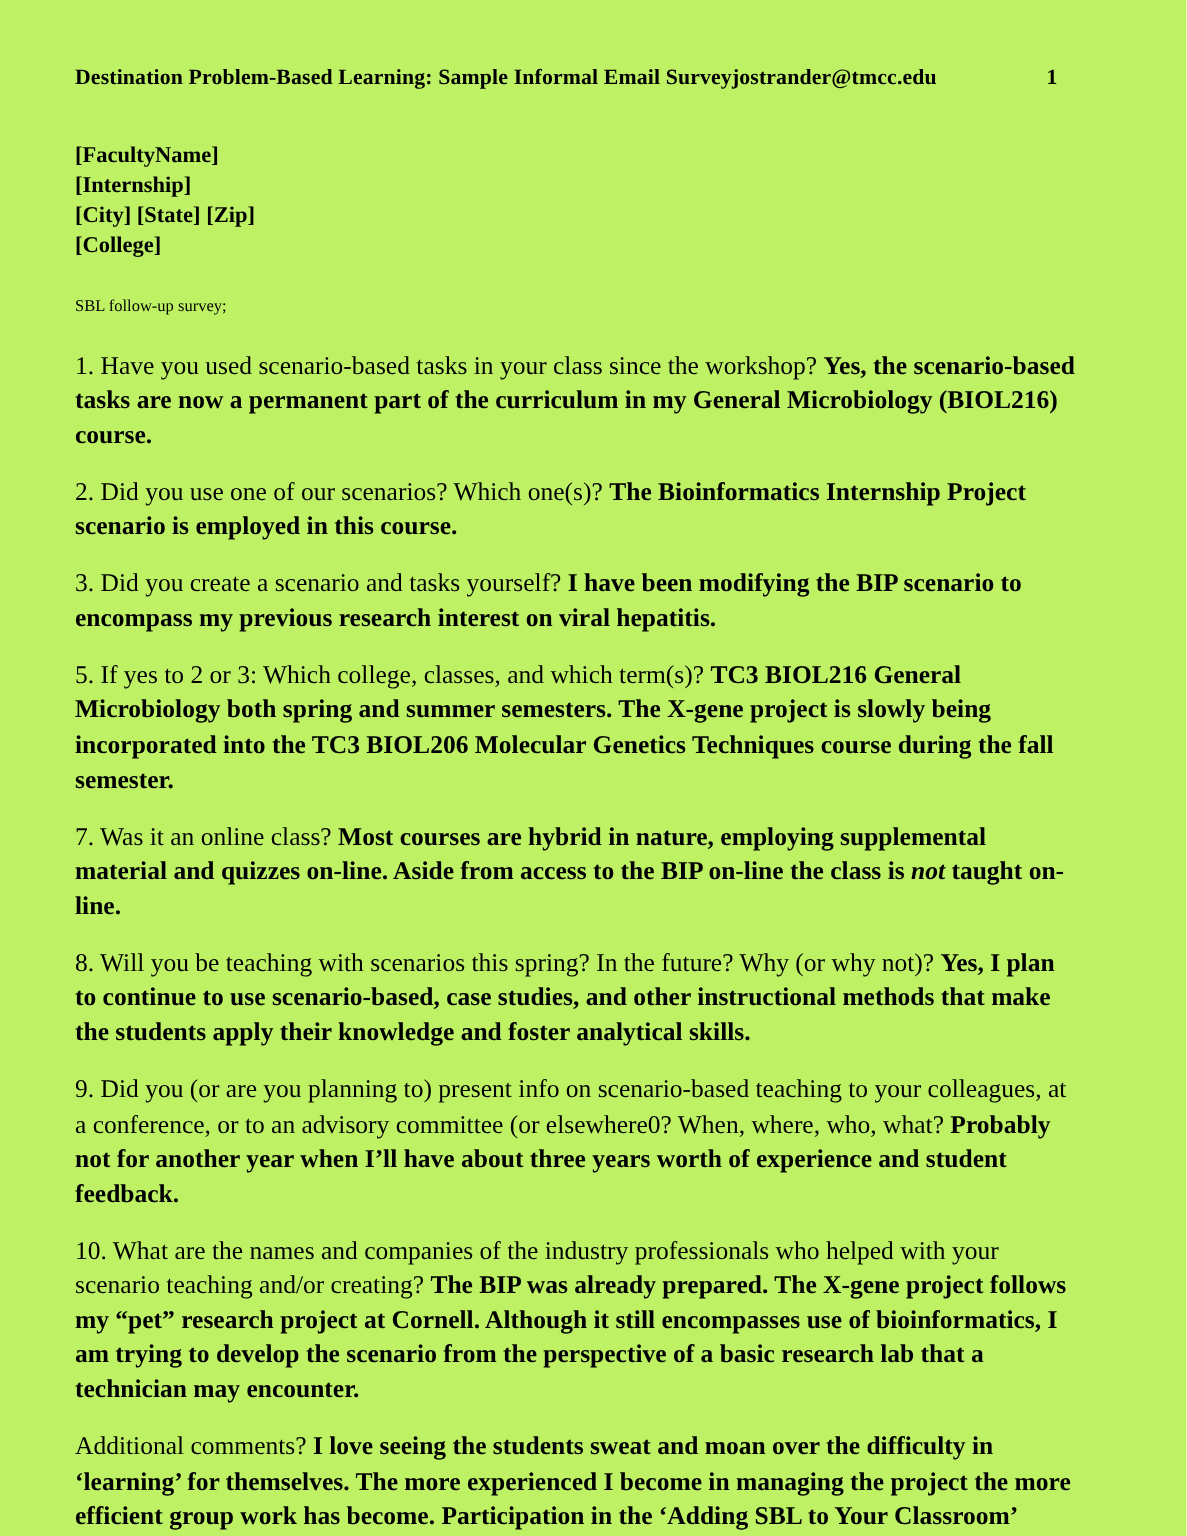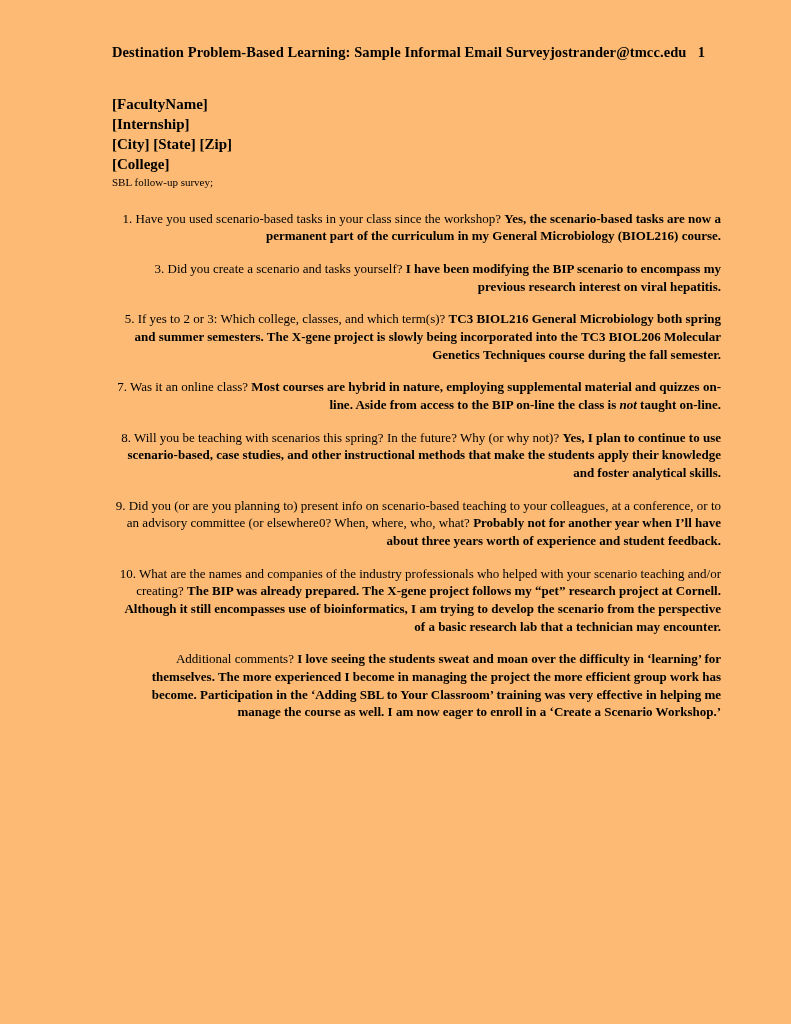--- a/index.html
+++ b/index.html
@@ -11,23 +11,23 @@
     width: 791px;
     height: 1024px;
     font-family: "Liberation Serif", serif;
     color: #000000;
     overflow: hidden;
   }
   .page {
     position: relative;
     width: 791px;
     height: 1024px;
-    background: #fdba74;
+    background: #bef264;
     box-sizing: border-box;
-    padding: 44px 70px 0 112px;
+    padding: 44px 70px 0 50px;
   }
   .header {
     display: flex;
     align-items: baseline;
     font-size: 14.5px;
     font-weight: bold;
     letter-spacing: 0.1px;
     margin-bottom: 34px;
   }
   .header .hdr-title {
@@ -37,34 +37,35 @@
     white-space: nowrap;
   }
   .header .hdr-page {
     margin-left: auto;
     padding-right: 16px;
   }
   .addr-block {
     font-size: 15px;
     font-weight: bold;
     line-height: 1.33;
+    margin-bottom: 22px;
   }
   .addr-block div {
     white-space: nowrap;
   }
   .intro {
     font-size: 11px;
     line-height: 1.35;
     margin-bottom: 20px;
   }
   .qa {
-    font-size: 13px;
+    font-size: 17px;
     line-height: 1.36;
     margin-bottom: 15px;
-    text-align: right;
+    text-align: left;
   }
   .qa .q {
     font-weight: normal;
   }
   .qa .a {
     font-weight: bold;
   }
   .qa .ital {
     font-style: italic;
     font-weight: bold;
@@ -90,20 +91,23 @@
     <div>[City] [State] [Zip]</div>
     <div>[College]</div>
   </div>
 
   <div class="intro">SBL follow-up survey;</div>
 
   <div class="qa">
     <span class="q">1. Have you used scenario-based tasks in your class since the workshop? </span><span class="a">Yes, the scenario-based  tasks are now a permanent part of the curriculum in my General Microbiology (BIOL216) course.</span>
   </div>
 
+  <div class="qa">
+    <span class="q">2. Did you use one of our scenarios?  Which one(s)? </span><span class="a">The Bioinformatics Internship Project scenario is employed in this course.</span>
+  </div>
 
   <div class="qa">
     <span class="q">3. Did you create a scenario and tasks yourself? </span><span class="a">I have been modifying the BIP scenario to encompass my previous research interest on viral hepatitis.</span>
   </div>
 
 
   <div class="qa">
     <span class="q">5.  If yes to 2 or 3: Which college, classes, and which term(s)? </span><span class="a">TC3 BIOL216 General Microbiology both spring and summer semesters. The X-gene project is slowly being incorporated into the TC3 BIOL206 Molecular Genetics Techniques course during the fall semester.</span>
   </div>
 

